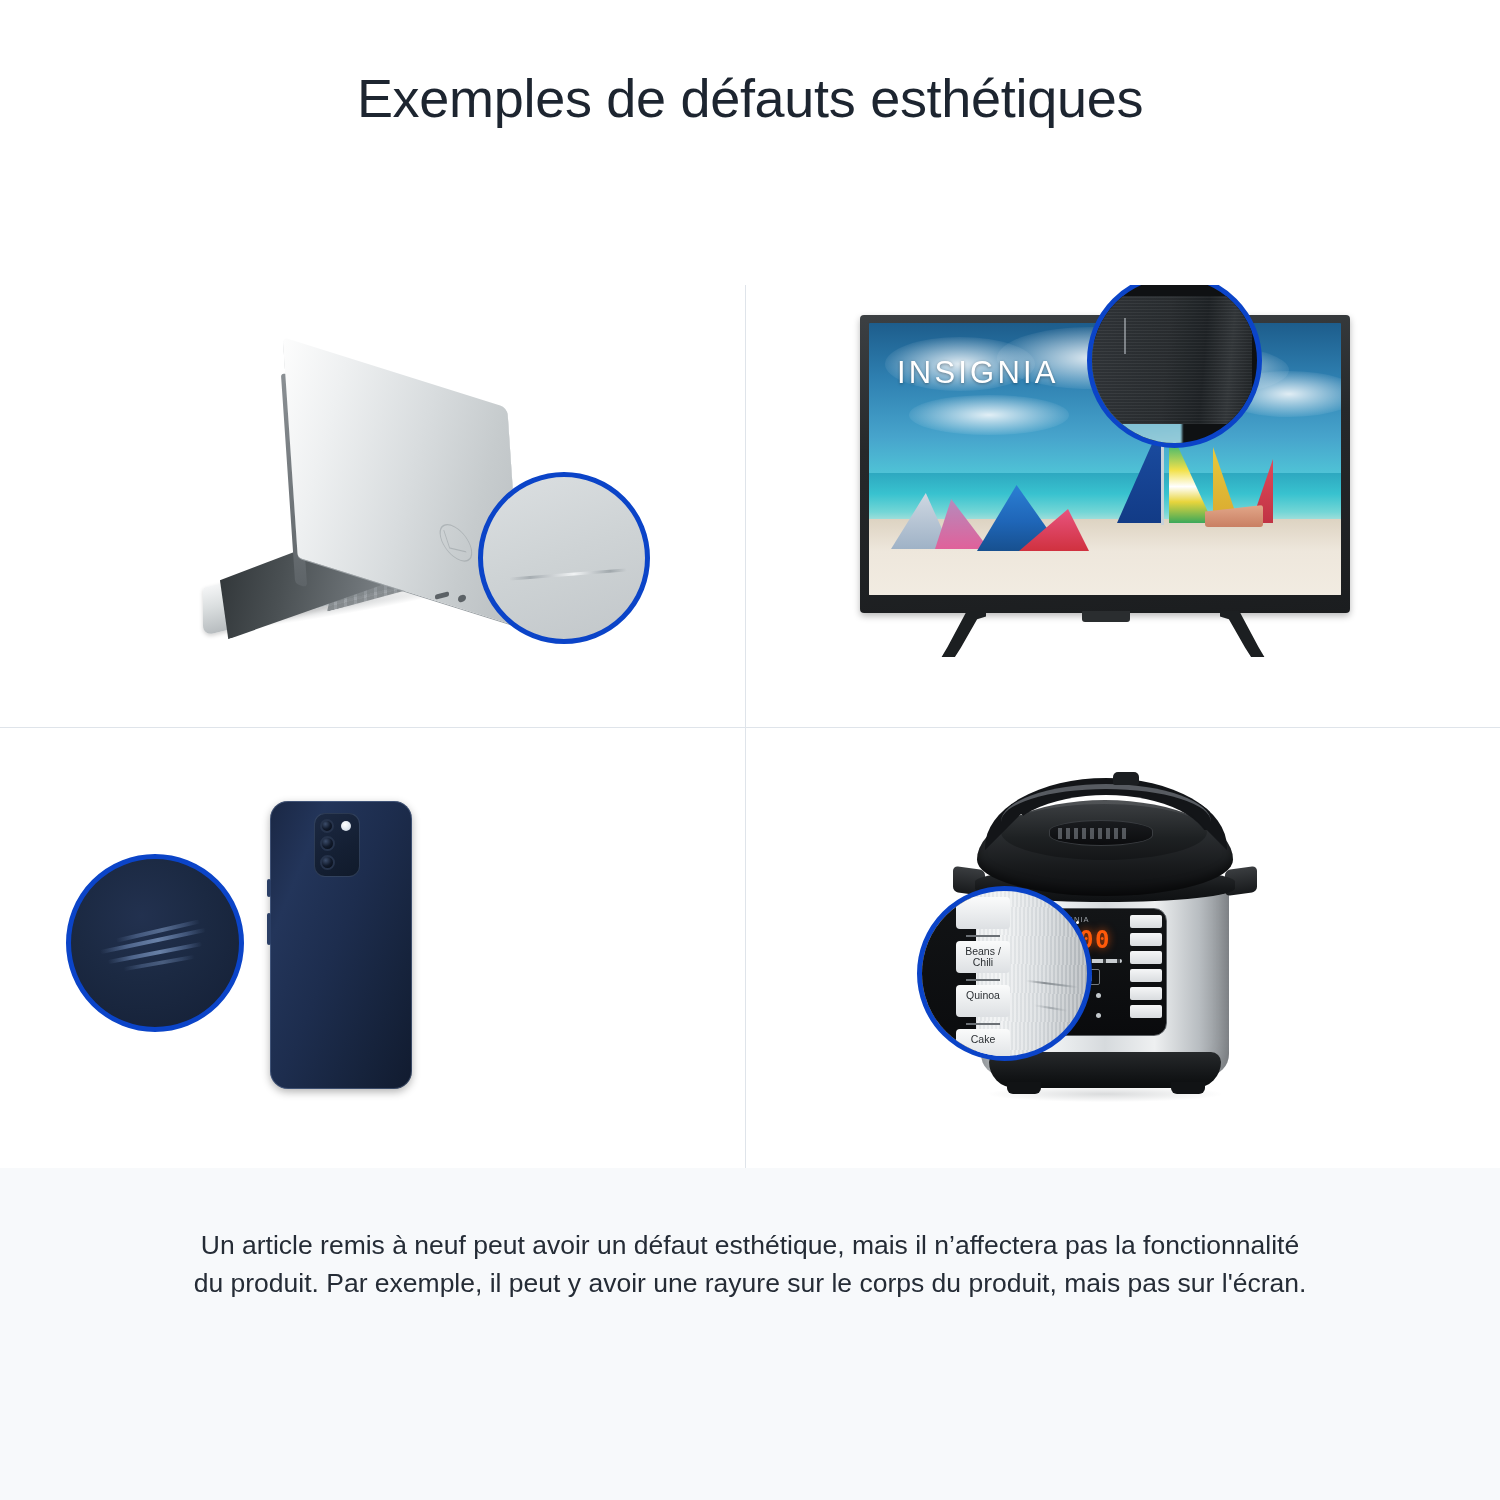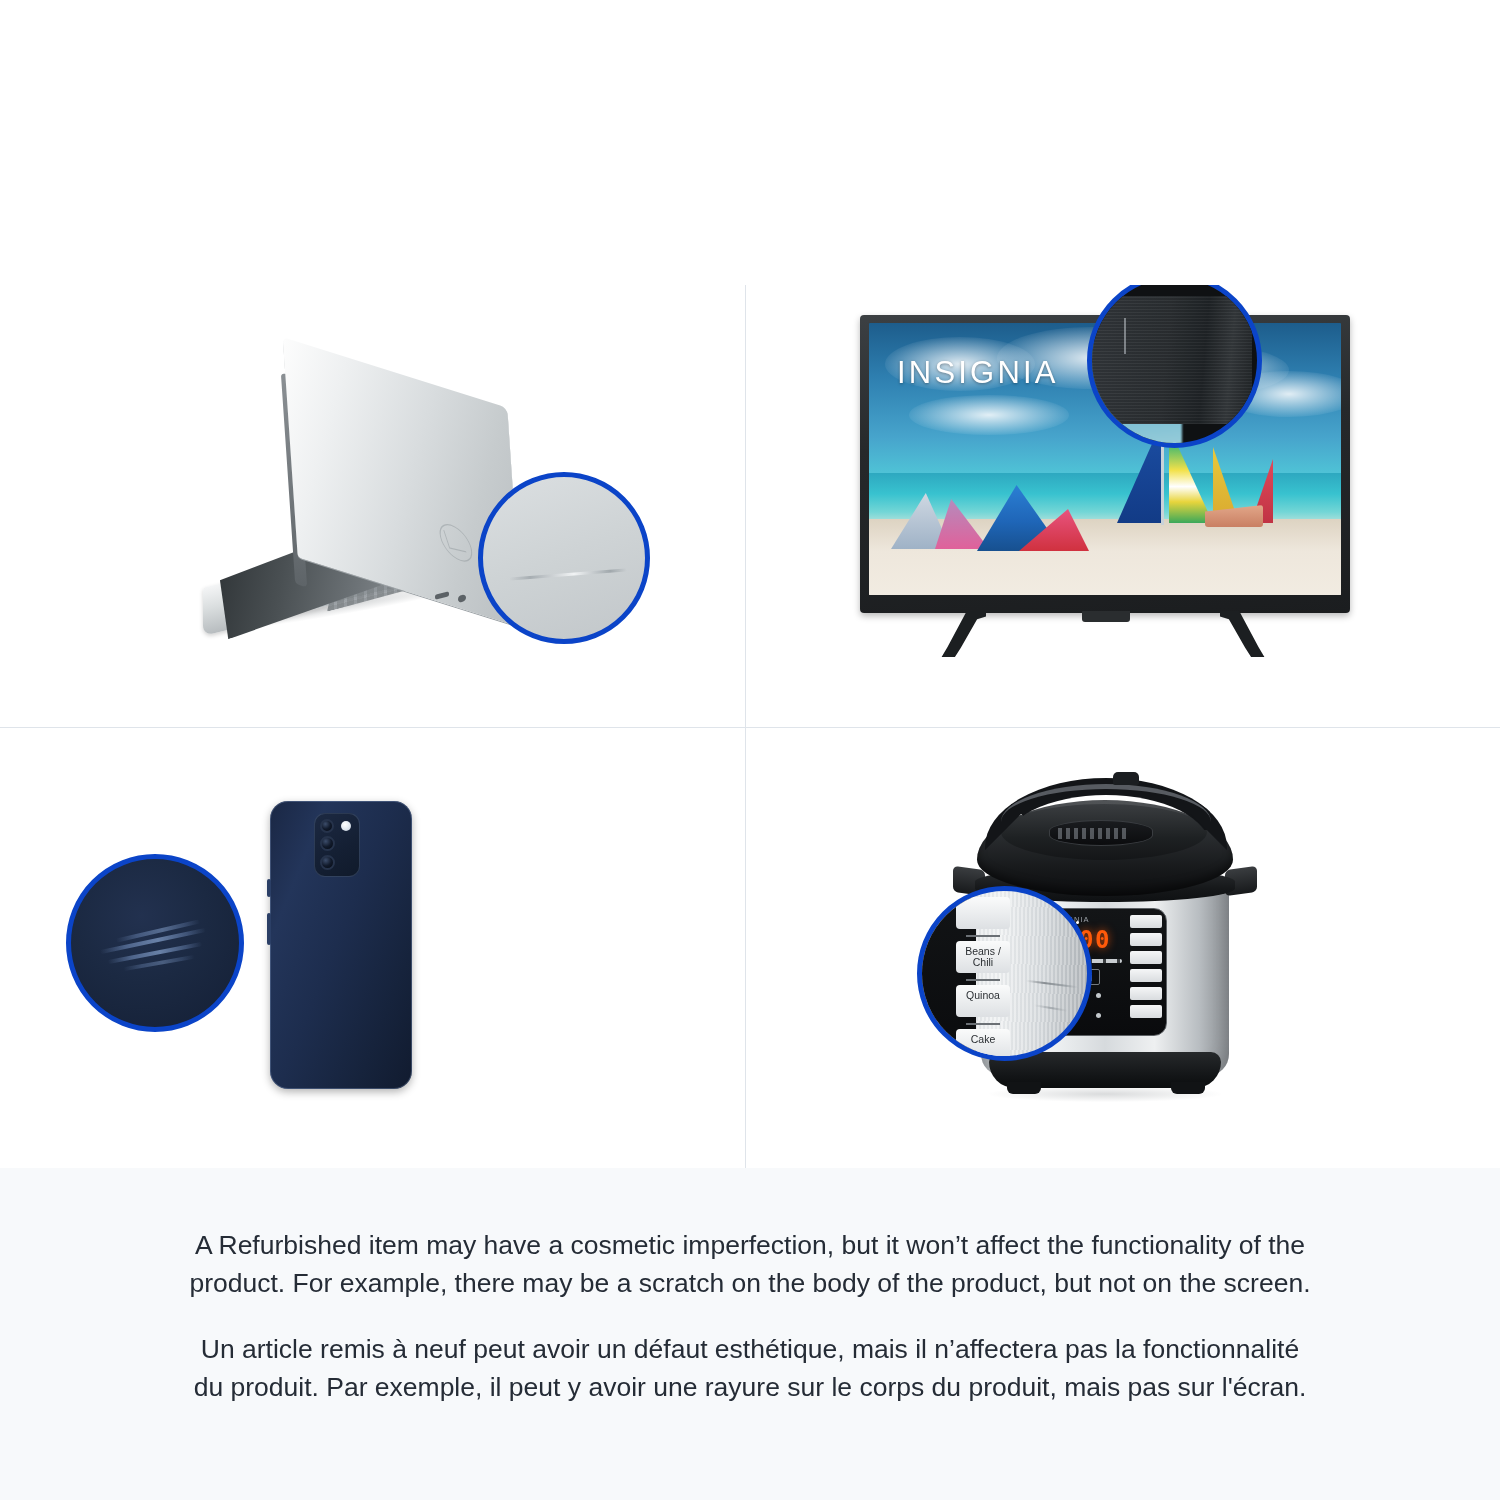--- a/index.html
+++ b/index.html
@@ -610,20 +610,21 @@
     line-height: 38px;
     color: #252c36;
     font-weight: 400;
   }
   .footer p + p { margin-top: 28px; }
 </style>
 </head>
 <body>
 
 <div class="title-block">
+  <div class="title-line">Exemples de défauts esthétiques</div>
 </div>
 
 <div class="grid">
 
   <div class="divider-v"></div>
   <div class="divider-h"></div>
 
   <div class="cell cell-tl">
     <div class="stage">
       <div class="laptop-wrap">
@@ -770,15 +771,14 @@
         <div class="ck-btn-big" style="top:138px;">Cake</div>
         <div class="ck-scratch"></div>
         <div class="ck-scratch2"></div>
       </div>
     </div>
   </div>
 
 </div>
 
 <div class="footer">
-  <p>A Refurbished item may have a cosmetic imperfection, but it won’t affect the functionality of the product. For example, there may be a scratch on the body of the product, but not on the screen.</p>
   <p>Un article remis à neuf peut avoir un défaut esthétique, mais il n’affectera pas la fonctionnalité du produit. Par exemple, il peut y avoir une rayure sur le corps du produit, mais pas sur l'écran.</p>
 </div>
 
 </body></html>

